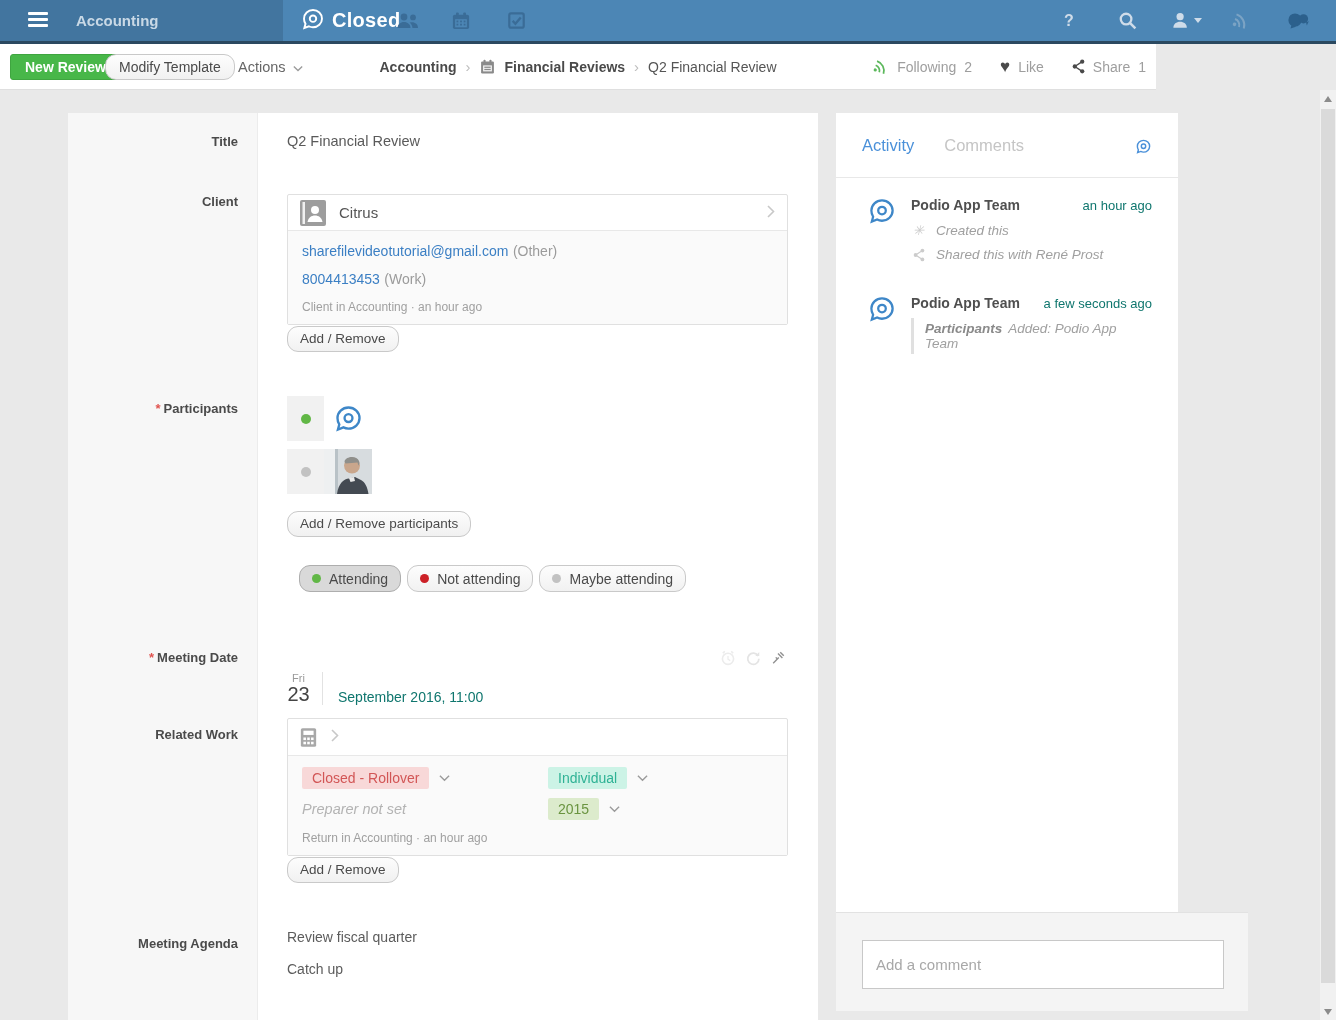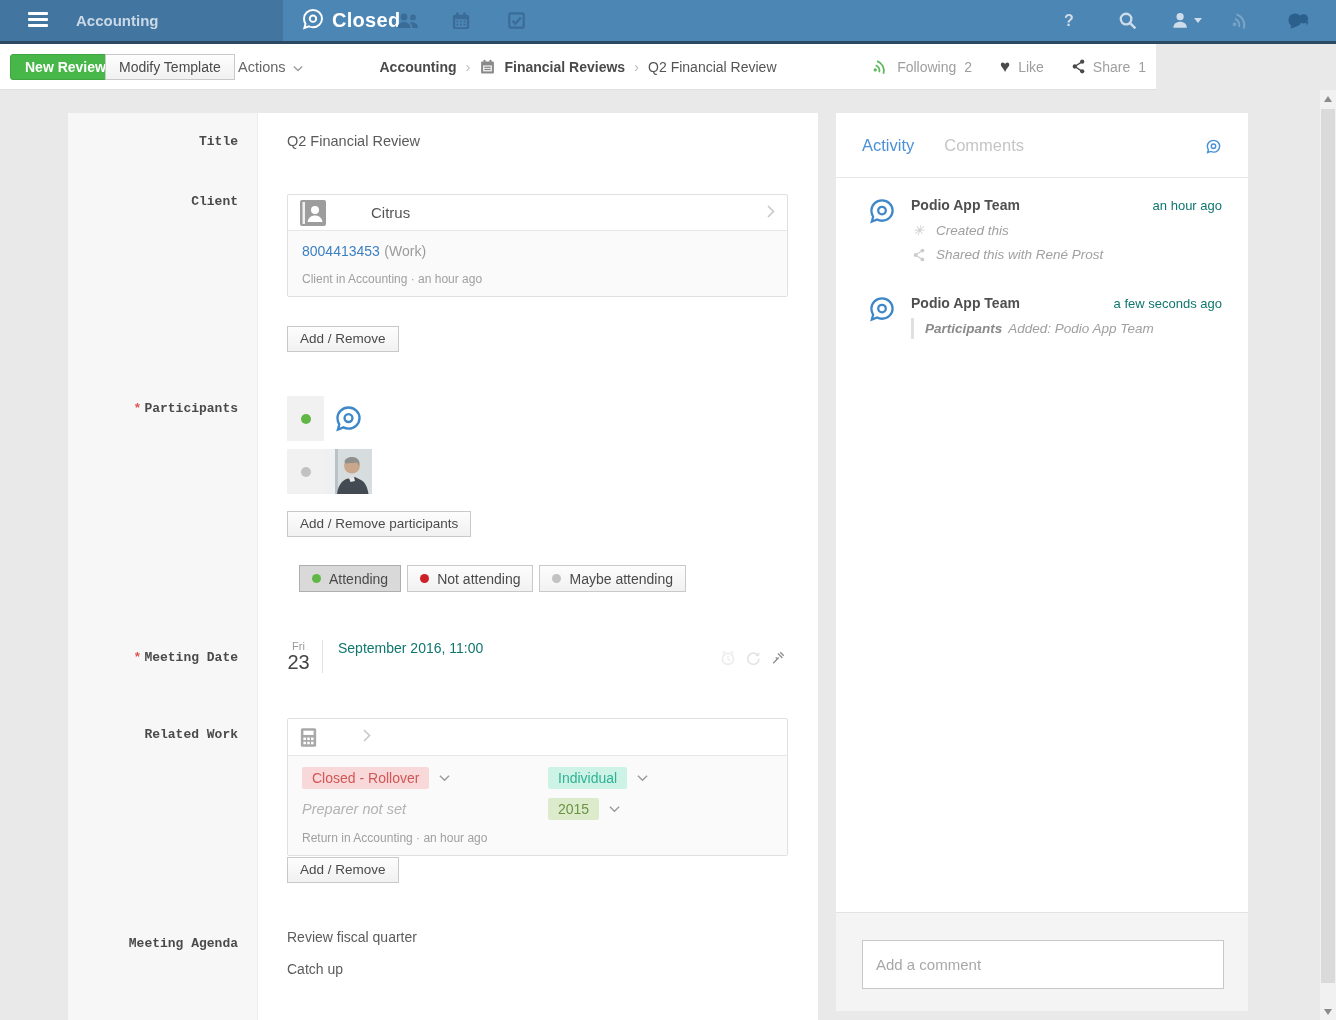--- a/index.html
+++ b/index.html
@@ -22,48 +22,48 @@
   .tb-right { color: #cfdce9; font-size: 16px; font-weight: bold; }
   .caret-down { width: 0; height: 0; border-left: 4px solid transparent; border-right: 4px solid transparent;
                 border-top: 5px solid #cfdce9; margin-left: 4px; }
 
   
   .actionbar { position: absolute; top: 44px; left: 0; width: 1156px; height: 46px;
                background: #fff; border-bottom: 1px solid #dfdfdf; }
   .btn-green { position: absolute; left: 10px; top: 10px; height: 26px; padding: 0 14px;
                background: #48b749; border: 1px solid #3fa540; border-radius: 3px;
                color: #fff; font-size: 14px; font-weight: bold; line-height: 24px; cursor: pointer; }
-  .btn-gray { background: linear-gradient(#fdfdfd, #f1f1f1); border: 1px solid #c9c9c9; border-radius: 0;
+  .btn-gray { background: linear-gradient(#fdfdfd, #f1f1f1); border: 1px solid #c9c9c9; border-radius: 11px;
               color: #4a4a4a; font-size: 14px; cursor: pointer; }
   .btn-modify { position: absolute; left: 105px; top: 10px; height: 26px; padding: 0 13px; line-height: 24px; }
   .actions-link { position: absolute; left: 238px; top: 10px; height: 26px; display: flex; align-items: center;
                   color: #666; font-size: 14.5px; cursor: pointer; gap: 7px; }
   .breadcrumb { position: absolute; left: 50%; transform: translateX(-50%); top: 0; height: 45px;
                 display: flex; align-items: center; gap: 9px; font-size: 14px; color: #4a4a4a; }
   .crumb-bold { font-weight: bold; cursor: pointer; }
   .crumb-sep { color: #bdbdbd; font-size: 15px; }
   .crumb-current { color: #555; }
   .ab-right { position: absolute; right: 10px; top: 0; height: 45px; display: flex; align-items: center; gap: 28px; }
   .ab-item { display: flex; align-items: center; gap: 8px; color: #9e9e9e; font-size: 14px; cursor: pointer; }
   .ab-count { color: #9e9e9e; }
 
   
   .content { position: absolute; top: 90px; left: 0; width: 1336px; bottom: 0; background: #e9e9e9; }
 
   .form-card { position: absolute; left: 68px; top: 23px; width: 750px; bottom: 0; background: #fff; }
   .label-col { position: absolute; left: 0; top: 0; bottom: 0; width: 190px;
                background: #f7f7f7; border-right: 1px solid #ececec; }
   .flabel { position: absolute; left: 0; width: 170px; text-align: right;
-            font-size: 13px; font-weight: bold; color: #4a4a4a; font-family: Liberation Mono, monospace; }
+            font-size: 13px; font-weight: bold; color: #4a4a4a; }
   .req { color: #e0534f; margin-right: 3px; font-weight: bold; }
   .fvalue { position: absolute; left: 219px; font-size: 14.5px; color: #5a5a5a; }
 
   
   .item-box { position: absolute; left: 219px; width: 501px; border: 1px solid #e0e0e0; border-radius: 2px; background: #fff; }
-  .item-box-header { display: flex; align-items: center; padding: 0 12px; height: 35px; cursor: pointer; gap: 32px; }
+  .item-box-header { display: flex; align-items: center; padding: 0 12px; height: 35px; cursor: pointer; }
   .item-box-name { margin-left: 13px; font-size: 15px; color: #555; }
   .box-chevron { margin-left: auto; color: #c8c8c8; }
   .item-box-body { background: #fafafa; border-top: 1px solid #e8e8e8; padding: 11px 14px 10px; }
   a.field-link { color: #3b7fc4; text-decoration: none; font-size: 14px; cursor: pointer; }
   .link-type { color: #9b9b9b; font-size: 14px; }
   .meta-line { color: #a0a0a0; font-size: 12px; }
 
   .btn-addremove { position: absolute; left: 219px; height: 26px; padding: 0 12px; font-size: 13.5px; line-height: 24px; }
 
   
@@ -71,42 +71,42 @@
   .p-status { width: 37px; height: 45px; background: #f1f1f1; display: flex; align-items: center; justify-content: center; }
   .dot { width: 10px; height: 10px; border-radius: 50%; display: inline-block; }
   .p-avatar { width: 48px; height: 45px; display: flex; align-items: center; justify-content: center; background: #fff; }
   .legend { position: absolute; left: 219px; display: flex; gap: 6px; padding-left: 12px; }
   .legend-btn { height: 27px; display: flex; align-items: center; gap: 8px; padding: 0 12px;
                 font-size: 14px; color: #4a4a4a; }
   .legend-btn .dot { width: 9px; height: 9px; }
   .legend-selected { background: #d9d9d9; border-color: #aeaeae; }
 
   
-  .date-block { position: absolute; left: 219px; display: flex; align-items: flex-start; }
+  .date-block { position: absolute; left: 219px; display: flex; align-items: flex-end; margin-top: 32px; }
   .date-cal { width: 36px; text-align: center; padding-right: 12px; border-right: 1px solid #e2e2e2; }
   .date-dow { font-size: 11px; color: #9a9a9a; line-height: 12px; }
   .date-day { font-size: 20px; color: #444; line-height: 21px; }
   .date-text { margin-left: 15px; font-size: 14px; color: #0f766e; }
   .date-icons { position: absolute; display: flex; gap: 9px; }
   .date-icons span { width: 16px; height: 16px; display: inline-flex; cursor: pointer; }
 
   
   .rw-grid { display: grid; grid-template-columns: 246px 1fr; row-gap: 9px; align-items: center; }
   .pill-wrap { display: flex; align-items: center; gap: 10px; cursor: pointer; }
   .pill { padding: 3px 10px; border-radius: 2px; font-size: 14px; }
   .pill-closed { background: #f8d8d8; color: #d25656; }
   .pill-individual { background: #ccf3e6; color: #2fb295; }
   .pill-year { background: #dcebcc; color: #6a9440; }
   .not-set { font-style: italic; color: #b3b3b3; font-size: 14.5px; }
   .chev-dn { color: #9b9b9b; display: inline-flex; }
 
   .agenda-line { position: absolute; left: 219px; font-size: 14px; color: #5c5c5c; }
 
   
-  .activity-card { position: absolute; left: 836px; top: 23px; width: 412px; height: 799px; background: #fff; }
+  .activity-card { position: absolute; left: 836px; top: 23px; width: 342px; height: 799px; background: #fff; }
   .ac-header { height: 65px; border-bottom: 1px solid #e8e8e8; display: flex; align-items: center; padding-left: 26px; gap: 30px; }
   .tab { font-size: 16.5px; cursor: pointer; }
   .tab-active { color: #4a90d9; }
   .tab-inactive { color: #c5c5c5; }
   .ac-pin { position: absolute; right: 27px; top: 26px; color: #4a90d9; }
   .entry { position: absolute; left: 33px; right: 26px; }
   .entry-avatar { position: absolute; left: 0; top: 1px; color: #4a90d9; }
   .entry-body { margin-left: 42px; }
   .entry-head { display: flex; justify-content: space-between; align-items: baseline; }
   .entry-author { font-size: 14px; font-weight: bold; color: #4f4f4f; cursor: pointer; }
@@ -297,20 +297,24 @@
                 <circle cx="15" cy="10" r="4" fill="#fff"></circle>
                 <path d="M7.5 22c.8-4.5 4-6.5 7.5-6.5s6.7 2 7.5 6.5z" fill="#fff"></path>
               </svg>
           </span>
           <span class="item-box-name">Citrus</span>
           <span class="box-chevron"><svg width="8" height="13" viewBox="0 0 8 13">
                 <path d="M1 1l5.5 5.5L1 12" fill="none" stroke="currentColor" stroke-width="1.6"></path>
               </svg></span>
         </div>
         <div class="item-box-body">
+          <div style="margin-bottom:10px">
+            <a class="field-link">sharefilevideotutorial@gmail.com</a>
+            <span class="link-type"> </span><span class="link-type">(Other)</span>
+          </div>
           <div style="margin-bottom:12px">
             <a class="field-link">8004413453</a>
             <span class="link-type"> </span><span class="link-type">(Work)</span>
           </div>
           <div class="meta-line">Client in Accounting · an hour ago</div>
         </div>
       </div>
       <button class="btn-gray btn-addremove" style="top:213px">Add / Remove</button>
 
       <div class="flabel" style="top:288px"><span class="req">*</span><span>Participants</span></div>

